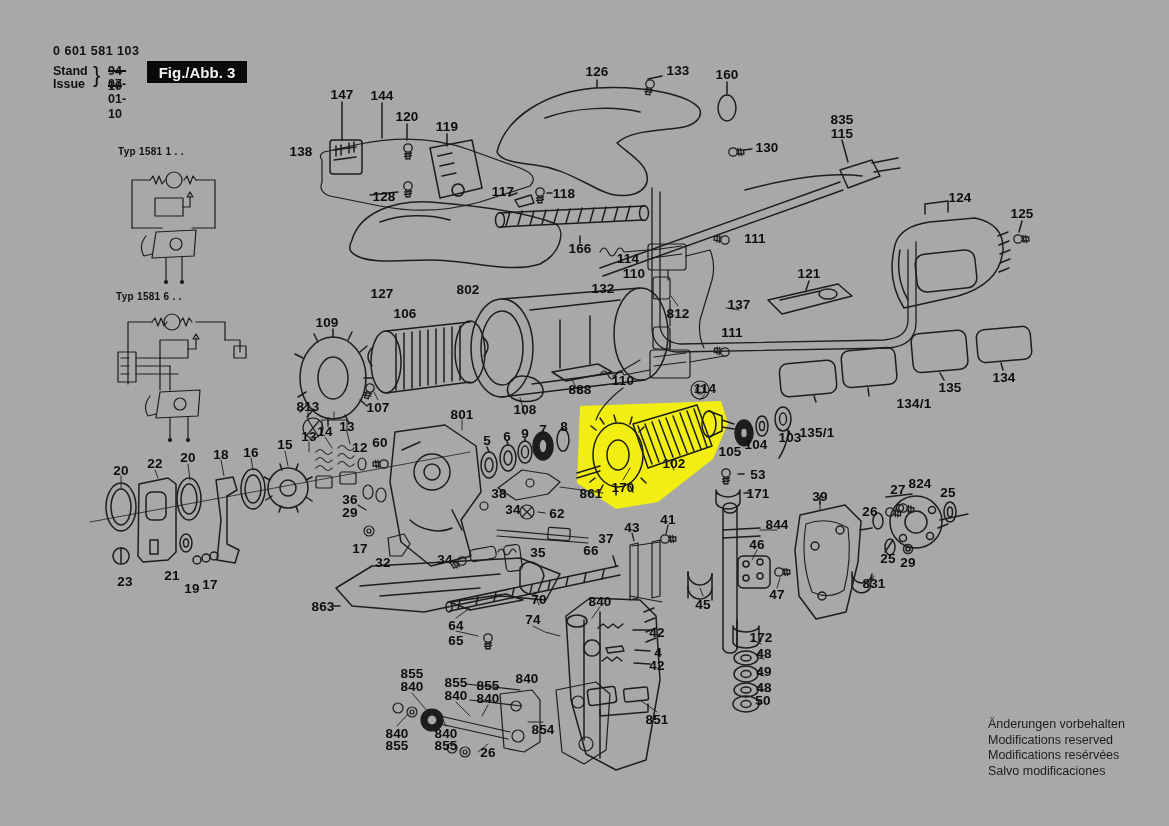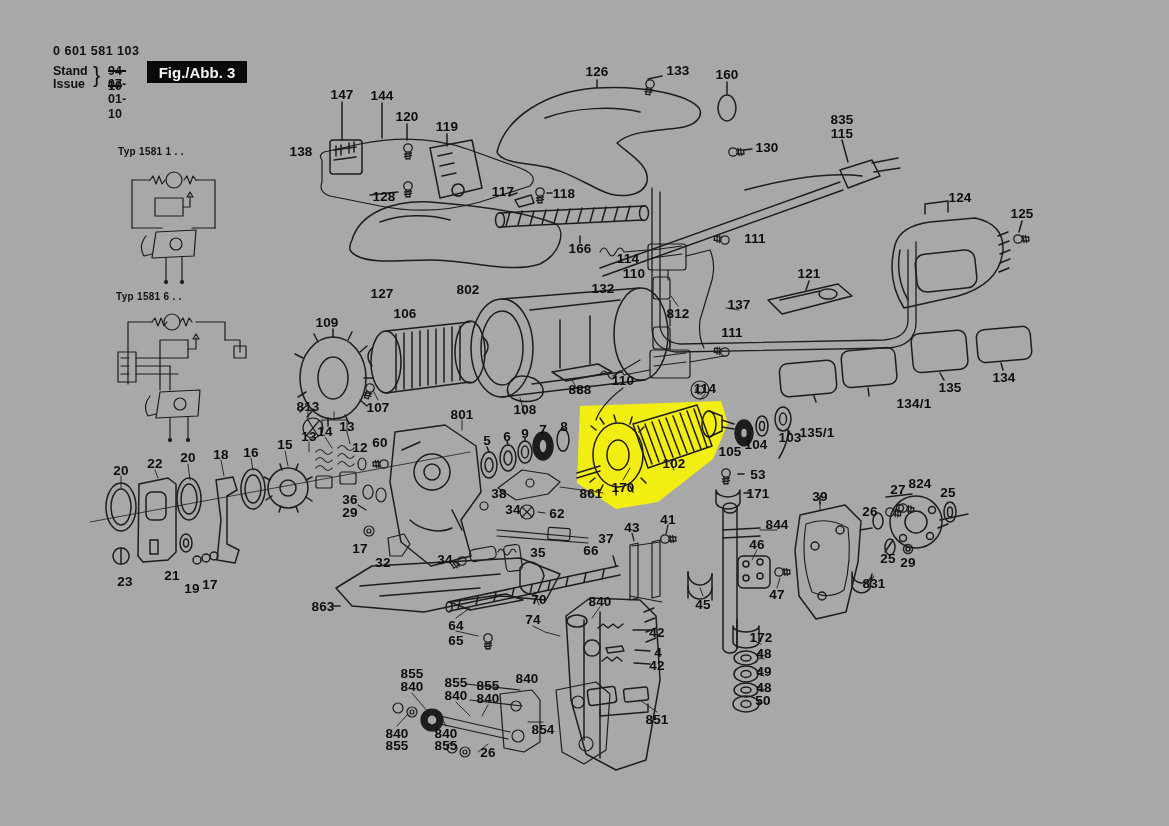--- a/index.html
+++ b/index.html
@@ -586,14 +586,20 @@
       <div class="callout" style="left: 488px; top: 698px;">840</div>
       <div class="callout" style="left: 527px; top: 678px;">840</div>
       <div class="callout" style="left: 543px; top: 729px;">854</div>
       <div class="callout" style="left: 397px; top: 733px;">840</div>
       <div class="callout" style="left: 397px; top: 745px;">855</div>
       <div class="callout" style="left: 446px; top: 733px;">840</div>
       <div class="callout" style="left: 446px; top: 745px;">855</div>
       <div class="callout" style="left: 488px; top: 752px;">26</div>
     </div>
 
+  <div id="footer">
+    <div>Änderungen vorbehalten</div>
+    <div>Modifications reserved</div>
+    <div>Modifications resérvées</div>
+    <div>Salvo modificaciones</div>
+  </div>
 
 </div>
 
 </body></html>

